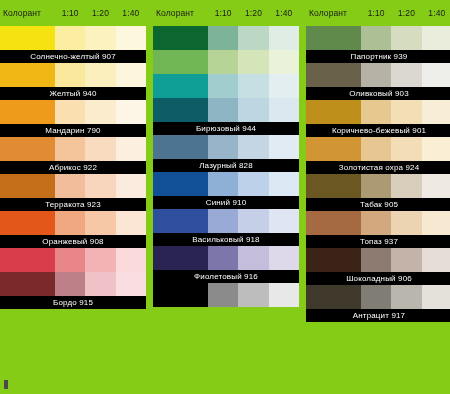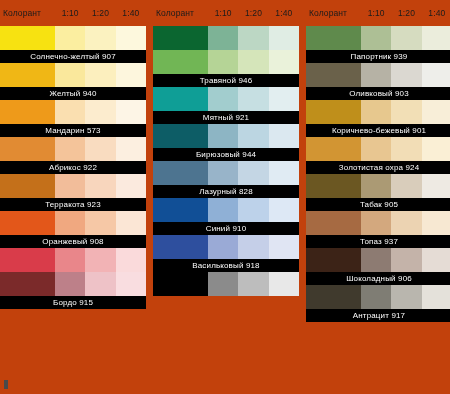--- a/index.html
+++ b/index.html
@@ -12,21 +12,21 @@
     height: 394px;
     overflow: hidden;
     font-family: "Liberation Sans", sans-serif;
     -webkit-font-smoothing: antialiased;
   }
 
   #chart-root {
     position: relative;
     width: 450px;
     height: 394px;
-    background: #c2410c;
+    background: #84cc16;
   }
 
   .columns {
     display: flex;
     flex-direction: row;
     align-items: flex-start;
     gap: 7px;
     padding: 0;
   }
 
@@ -137,21 +137,21 @@
           </div>
           <div class="label-bar">Желтый 940</div>
         </div>
         <div class="color-row">
           <div class="swatch-band">
             <div class="swatch base" style="background: rgb(238, 154, 26);"></div>
             <div class="swatch dil" style="background: rgb(250, 223, 176);"></div>
             <div class="swatch dil" style="background: rgb(252, 236, 206);"></div>
             <div class="swatch dil" style="background: rgb(253, 245, 230);"></div>
           </div>
-          <div class="label-bar">Мандарин 573</div>
+          <div class="label-bar">Мандарин 790</div>
         </div>
         <div class="color-row">
           <div class="swatch-band">
             <div class="swatch base" style="background: rgb(225, 139, 51);"></div>
             <div class="swatch dil" style="background: rgb(244, 196, 154);"></div>
             <div class="swatch dil" style="background: rgb(249, 220, 192);"></div>
             <div class="swatch dil" style="background: rgb(252, 239, 224);"></div>
           </div>
           <div class="label-bar">Абрикос 922</div>
         </div>
@@ -206,30 +206,28 @@
             <div class="swatch dil" style="background: rgb(224, 237, 228);"></div>
           </div>
         </div>
         <div class="color-row">
           <div class="swatch-band">
             <div class="swatch base" style="background: rgb(113, 182, 85);"></div>
             <div class="swatch dil" style="background: rgb(181, 212, 150);"></div>
             <div class="swatch dil" style="background: rgb(213, 229, 186);"></div>
             <div class="swatch dil" style="background: rgb(234, 242, 218);"></div>
           </div>
-          <div class="label-bar">Травяной 946</div>
         </div>
         <div class="color-row">
           <div class="swatch-band">
             <div class="swatch base" style="background: rgb(15, 158, 150);"></div>
             <div class="swatch dil" style="background: rgb(162, 205, 206);"></div>
             <div class="swatch dil" style="background: rgb(198, 223, 226);"></div>
             <div class="swatch dil" style="background: rgb(226, 238, 240);"></div>
           </div>
-          <div class="label-bar">Мятный 921</div>
         </div>
         <div class="color-row">
           <div class="swatch-band">
             <div class="swatch base" style="background: rgb(13, 93, 102);"></div>
             <div class="swatch dil" style="background: rgb(141, 181, 196);"></div>
             <div class="swatch dil" style="background: rgb(188, 214, 226);"></div>
             <div class="swatch dil" style="background: rgb(219, 232, 240);"></div>
           </div>
           <div class="label-bar">Бирюзовый 944</div>
         </div>
@@ -252,20 +250,29 @@
           <div class="label-bar">Синий 910</div>
         </div>
         <div class="color-row">
           <div class="swatch-band">
             <div class="swatch base" style="background: rgb(46, 79, 158);"></div>
             <div class="swatch dil" style="background: rgb(154, 170, 214);"></div>
             <div class="swatch dil" style="background: rgb(197, 207, 232);"></div>
             <div class="swatch dil" style="background: rgb(224, 229, 243);"></div>
           </div>
           <div class="label-bar">Васильковый 918</div>
+        </div>
+        <div class="color-row">
+          <div class="swatch-band">
+            <div class="swatch base" style="background: rgb(42, 36, 83);"></div>
+            <div class="swatch dil" style="background: rgb(124, 118, 171);"></div>
+            <div class="swatch dil" style="background: rgb(196, 190, 220);"></div>
+            <div class="swatch dil" style="background: rgb(221, 217, 234);"></div>
+          </div>
+          <div class="label-bar">Фиолетовый 916</div>
         </div>
         <div class="color-row">
           <div class="swatch-band">
             <div class="swatch base" style="background: rgb(0, 0, 0);"></div>
             <div class="swatch dil" style="background: rgb(139, 139, 139);"></div>
             <div class="swatch dil" style="background: rgb(189, 189, 189);"></div>
             <div class="swatch dil" style="background: rgb(232, 232, 232);"></div>
           </div>
         </div>
       </div>

